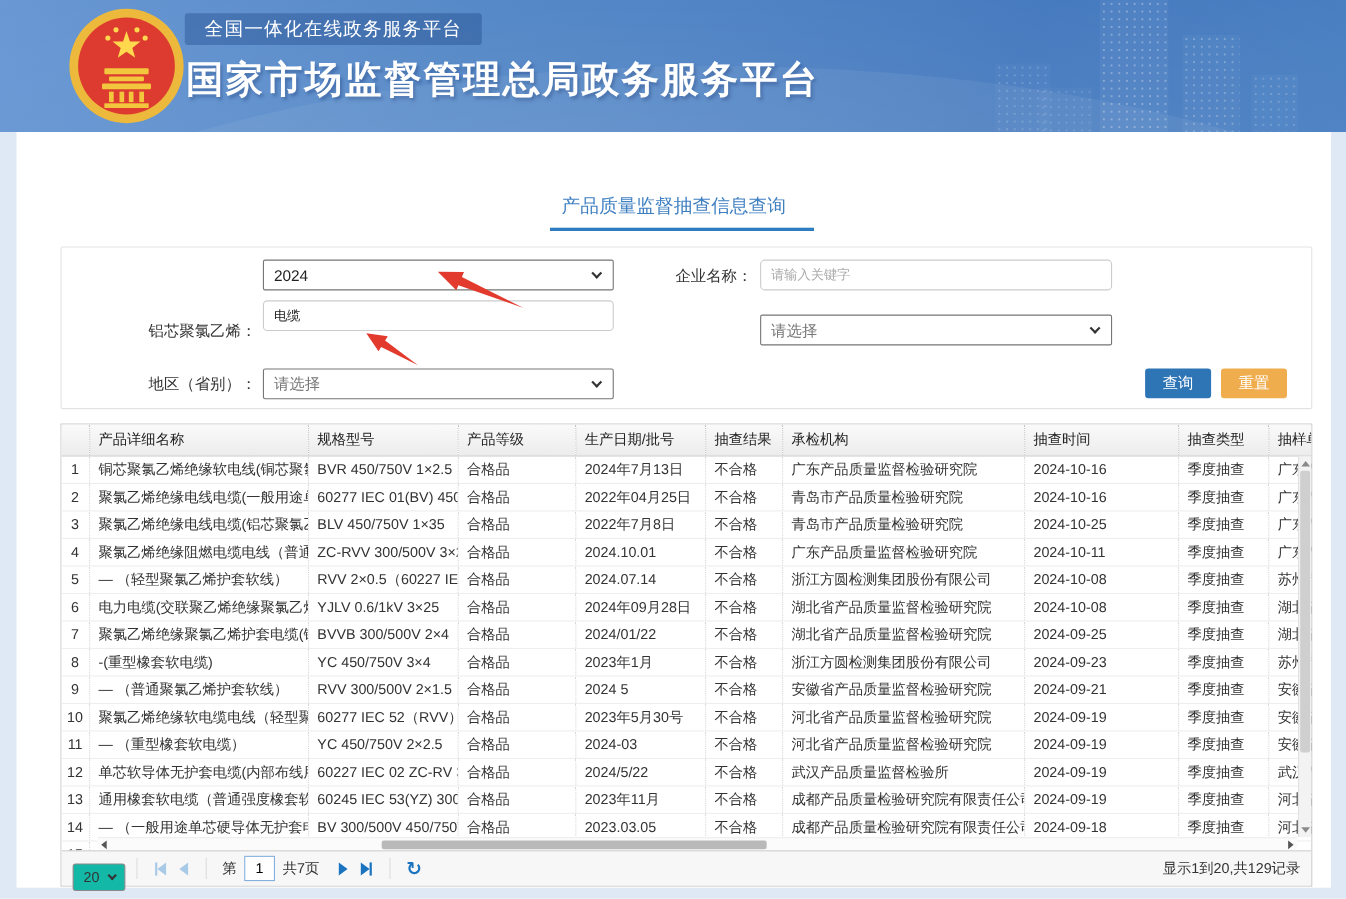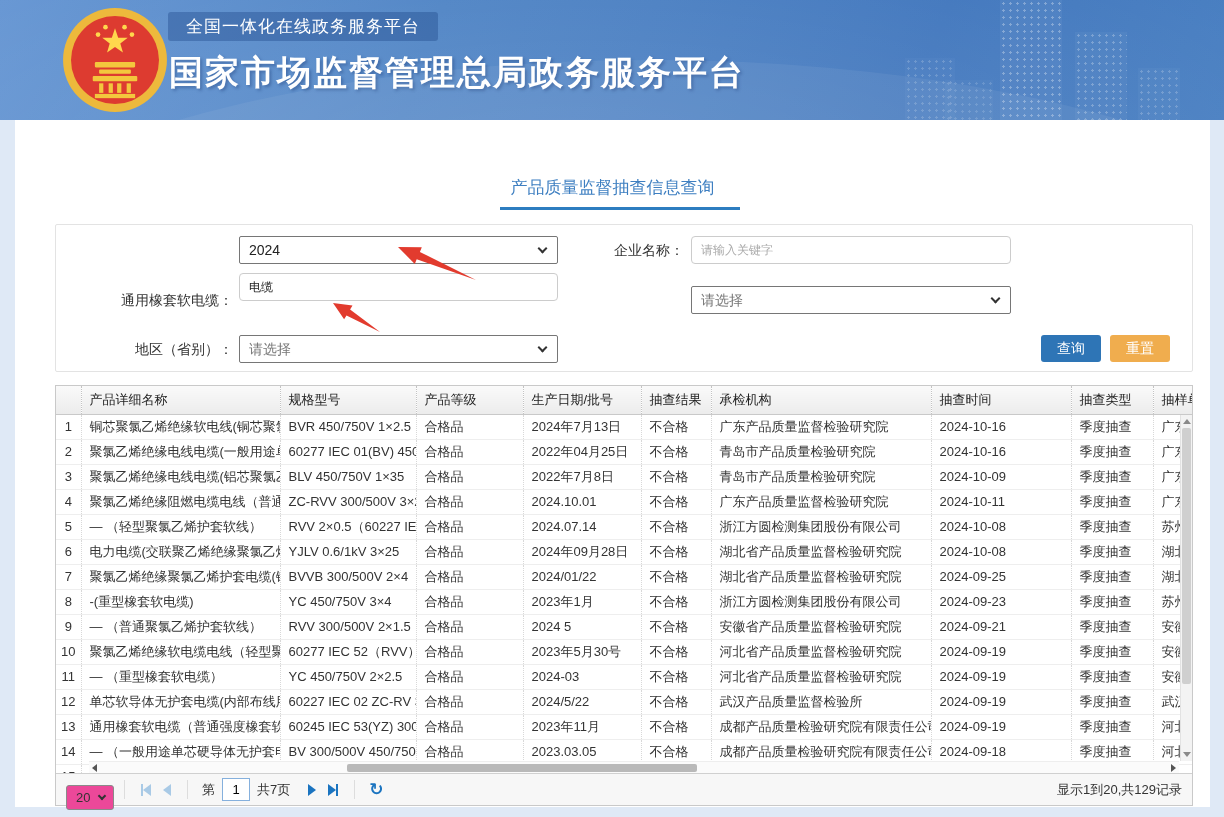--- a/index.html
+++ b/index.html
@@ -83,21 +83,21 @@
   .hbar .thumb { position:absolute; left:258px; width:350px; top:2px; bottom:2px; background:#b9b9b9; border-radius:2px; }
   .tri-left { position:absolute; left:3px; top:2px; width:0; height:0;
          border-top:4px solid transparent; border-bottom:4px solid transparent; border-right:5px solid #555; }
   .tri-right { position:absolute; right:3px; top:2px; width:0; height:0;
          border-top:4px solid transparent; border-bottom:4px solid transparent; border-left:5px solid #555; }
 
   
   .pager { position:absolute; left:0; right:0; bottom:0; height:32px; background:#f7f7f7;
          border-top:1px solid #d0d0d0; display:flex; align-items:center; padding:0 10px; font-size:13px; color:#333; }
   .size-box { position:relative; width:48px; height:25px; border:1px solid #8a8a8a; border-radius:3px;
-         background:#ec4899; line-height:23px; padding-left:9px; cursor:pointer;margin-top:16px; }
+         background:#14b8a6; line-height:23px; padding-left:9px; cursor:pointer;margin-top:16px; }
   .size-box .chev { position:absolute; right:8px; top:7px; width:6px; height:6px;
          border-right:2px solid #333; border-bottom:2px solid #333; transform:rotate(45deg); }
   .pg-sep { width:1px; height:19px; background:#ddd; margin:0 10px; }
   .pg-btn { display:inline-flex; align-items:center; margin:0 6px; cursor:pointer; }
   .t-l { width:0; height:0; border-top:6px solid transparent; border-bottom:6px solid transparent; border-right:8px solid; }
   .t-r { width:0; height:0; border-top:6px solid transparent; border-bottom:6px solid transparent; border-left:8px solid; }
   .pg-bar { width:2px; height:12px; }
   .dis { color:#a9cae6; } .dis .t-l { border-right-color:#a9cae6; }
   .dis .pg-bar { background:#a9cae6; }
   .act { color:#1b74c0; } .act .t-r { border-left-color:#1b74c0; }
@@ -152,21 +152,21 @@
 
   <div class="formbox">
 
     <div class="selectbox" style="left:183px;top:11px;width:319px;">
       <span>2024</span>
       <span class="chev"></span>
     </div>
     <div class="lab" style="left:450px;top:11px;width:178px;">企业名称：</div>
     <input class="txtinput" style="left: 635px; top: 11px; width: 320px;" placeholder="请输入关键字">
 
-    <div class="lab" style="left:0;top:61px;width:177px;">通用橡套软电缆：</div>
+    <div class="lab" style="left:0;top:61px;width:177px;">铝芯聚氯乙烯：</div>
     <input class="txtinput" style="left: 183px; top: 48px; width: 319px;" value="电缆">
     <div class="selectbox" style="left:635px;top:61px;width:320px;color:#777;">
       <span>请选择</span>
       <span class="chev"></span>
     </div>
 
     <div class="lab" style="left:0;top:110px;width:177px;">地区（省别）：</div>
     <div class="selectbox" style="left:183px;top:110px;width:319px;color:#777;">
       <span>请选择</span>
       <span class="chev"></span>
@@ -230,21 +230,21 @@
               <td>广东产品</td>
             </tr>
             <tr>
               <td class="col-idx">3</td>
               <td>聚氯乙烯绝缘电线电缆(铝芯聚氯乙烯</td>
               <td>BLV 450/750V 1×35</td>
               <td>合格品</td>
               <td>2022年7月8日</td>
               <td>不合格</td>
               <td>青岛市产品质量检验研究院</td>
-              <td>2024-10-09</td>
+              <td>2024-10-25</td>
               <td>季度抽查</td>
               <td>广东产品</td>
             </tr>
             <tr>
               <td class="col-idx">4</td>
               <td>聚氯乙烯绝缘阻燃电缆电线（普通聚</td>
               <td>ZC-RVV 300/500V 3×2</td>
               <td>合格品</td>
               <td>2024.10.01</td>
               <td>不合格</td>

